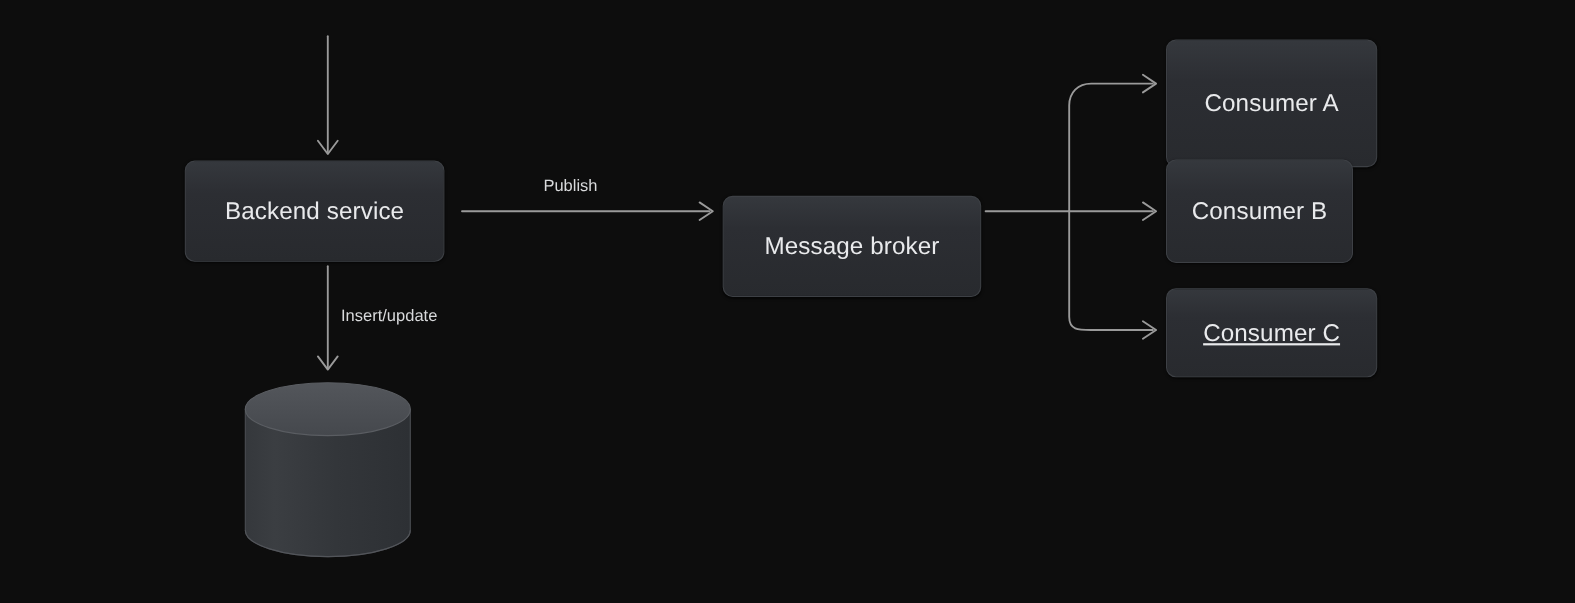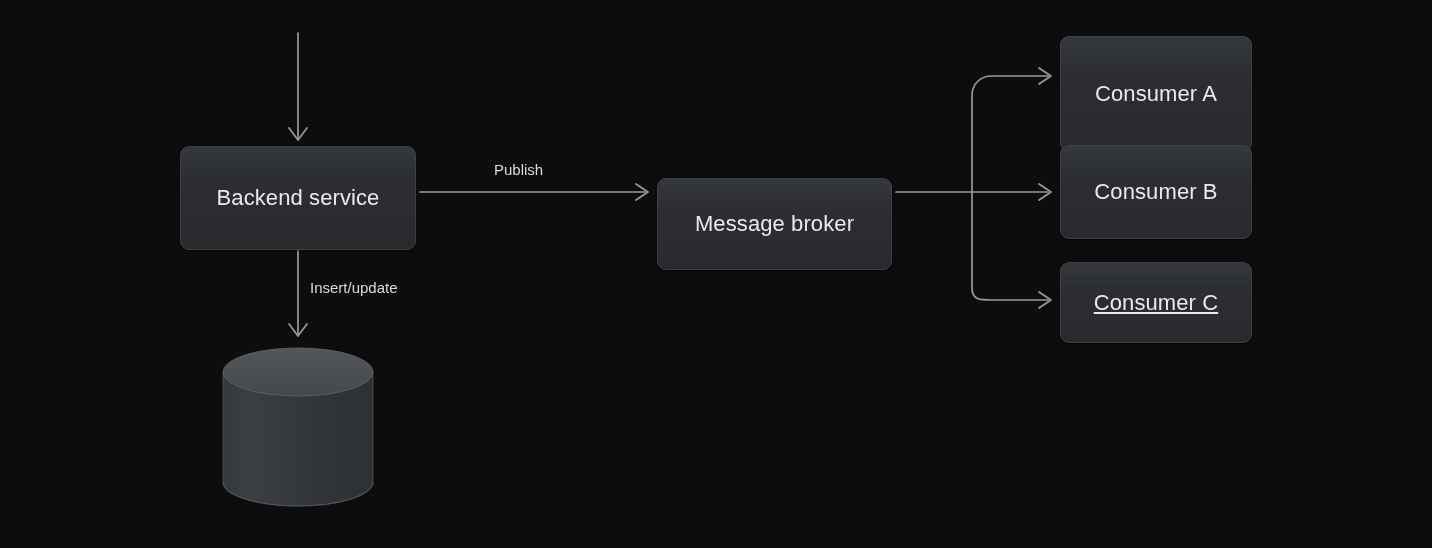--- a/index.html
+++ b/index.html
@@ -117,33 +117,33 @@
     <g>
 
       <path d="M223,372 L223,482 A75,24 0 0 0 373,482 L373,372 Z" fill="url(#cylBodyGrad)" stroke="#4a4d52" stroke-width="1"></path>
 
       <path d="M223,482 A75,24 0 0 0 373,482" fill="none" stroke="#55585d" stroke-width="1.1" opacity="0.75"></path>
 
       <ellipse cx="298" cy="372" rx="75" ry="24" fill="url(#cylTopGrad)" stroke="#5a5d62" stroke-width="1"></ellipse>
     </g>
   </svg>
 
-  <div class="node-box" style="left:180px; top:146px; width:236px; height:104px;text-align:right;">
+  <div class="node-box" style="left:168px; top:146px; width:236px; height:92px;text-align:right;">
     <span class="node-label">Backend service</span>
   </div>
 
   <div class="node-box" style="left:657px; top:146px; width:235px; height:92px;margin-top:32px;">
     <span class="node-label">Message broker</span>
   </div>
 
   <div class="node-box" style="left:1060px; top:36px; width:192px; height:116px;">
     <span class="node-label">Consumer A</span>
   </div>
 
-  <div class="node-box" style="left:1060px; top:145px; width:192px; height:94px;">
+  <div class="node-box" style="left:1060px; top:145px; width:170px; height:94px;">
     <span class="node-label">Consumer B</span>
   </div>
 
   <div class="node-box" style="left:1060px; top:262px; width:192px; height:81px;text-decoration:underline;">
     <span class="node-label">Consumer C</span>
   </div>
 
   <div class="edge-label" style="left:494px; top:162px;">Publish</div>
 
   <div class="edge-label" style="left:310px; top:280px;">Insert/update</div>

